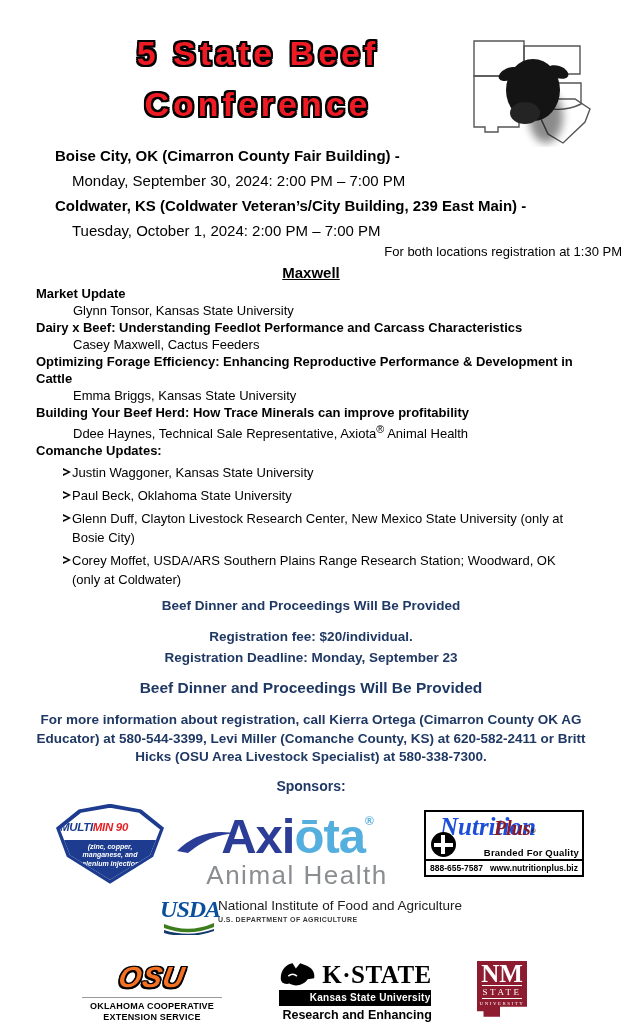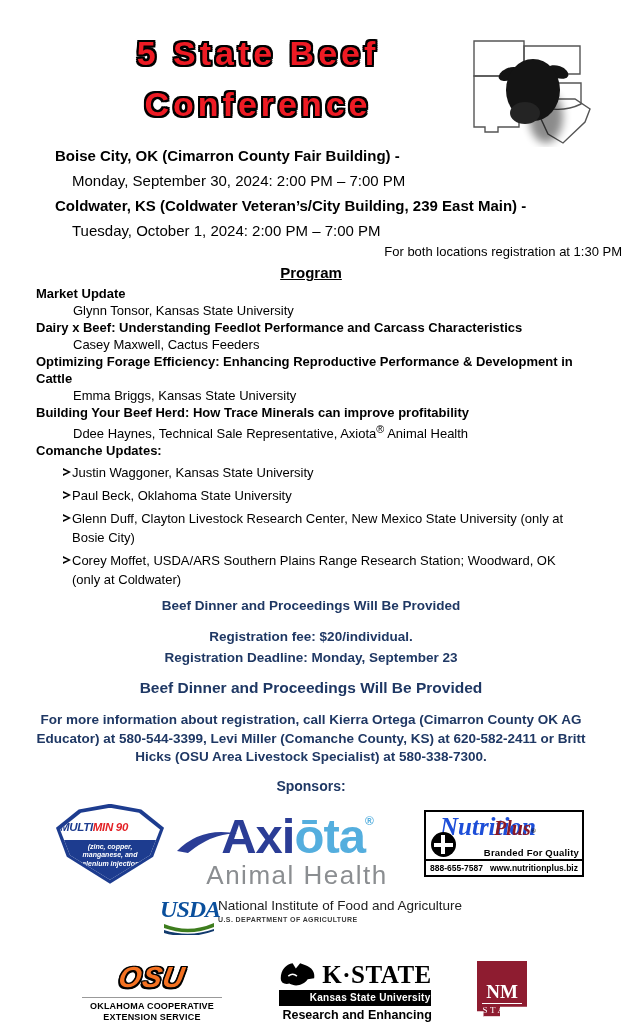--- a/index.html
+++ b/index.html
@@ -92,21 +92,21 @@
   .osu-text{font-size:9px;font-weight:800;line-height:11px;letter-spacing:0.2px}
   .kstate{text-align:right}
   .ks-top{display:flex;align-items:center;justify-content:center;gap:3px}
   .ks-name{font-family:"Liberation Serif","DejaVu Serif",serif;font-weight:900;font-size:25px;letter-spacing:0.5px}
   .ks-bar{background:#000;color:#fff;font-size:10px;font-weight:bold;width:152px;margin:1px auto 0;
     padding:2.5px 0;letter-spacing:0.3px}
   .ks-tag{font-size:12.5px;font-weight:bold;margin-top:2px}
   .nmsu{position:relative;width:50px;height:56px;background:#8e1c30;color:#fff;text-align:center;
     clip-path:polygon(0 0,100% 0,100% 82%,46% 82%,46% 100%,13% 100%,13% 90%,0 90%);
     font-family:"Liberation Serif","DejaVu Serif",serif}
-  .nm-nm{font-size:19px;font-weight:bold;line-height:20px;padding-top:21px}
+  .nm-nm{font-size:25px;font-weight:bold;line-height:20px;padding-top:3px}
   .nm-state{font-size:9px;letter-spacing:2.5px;line-height:10px;border-top:1px solid #fff;border-bottom:1px solid #fff;
     margin:1px 5px;padding:1px 0}
   .nm-univ{font-size:4.8px;letter-spacing:1.6px;line-height:7px}
 </style>
 </head>
 <body>
 
 <div class="title-wrap">
   <div class="title-line">5 State Beef</div>
   <div class="title-line">Conference</div>
@@ -135,21 +135,21 @@
 </svg>
 
 <div class="locations">
   <div class="loc-venue">Boise City, OK (Cimarron County Fair Building) -</div>
   <div class="loc-time">Monday, September 30, 2024: 2:00 PM – 7:00 PM</div>
   <div class="loc-venue">Coldwater, KS (Coldwater Veteran’s/City Building, 239 East Main) -</div>
   <div class="loc-time">Tuesday, October 1, 2024: 2:00 PM – 7:00 PM</div>
 </div>
 <div class="reg-note">For both locations registration at 1:30 PM</div>
 
-<div class="program-heading">Program</div>
+<div class="program-heading">Maxwell</div>
 
 <div class="program">
   <div class="prog-title">Market Update</div>
   <div class="prog-speaker">Glynn Tonsor, Kansas State University</div>
 
   <div class="prog-title">Dairy x Beef: Understanding Feedlot Performance and Carcass Characteristics</div>
   <div class="prog-speaker">Casey Maxwell, Cactus Feeders</div>
 
   <div class="prog-title">Optimizing Forage Efficiency: Enhancing Reproductive Performance &amp; Development in Cattle</div>
   <div class="prog-speaker">Emma Briggs, Kansas State University</div>

